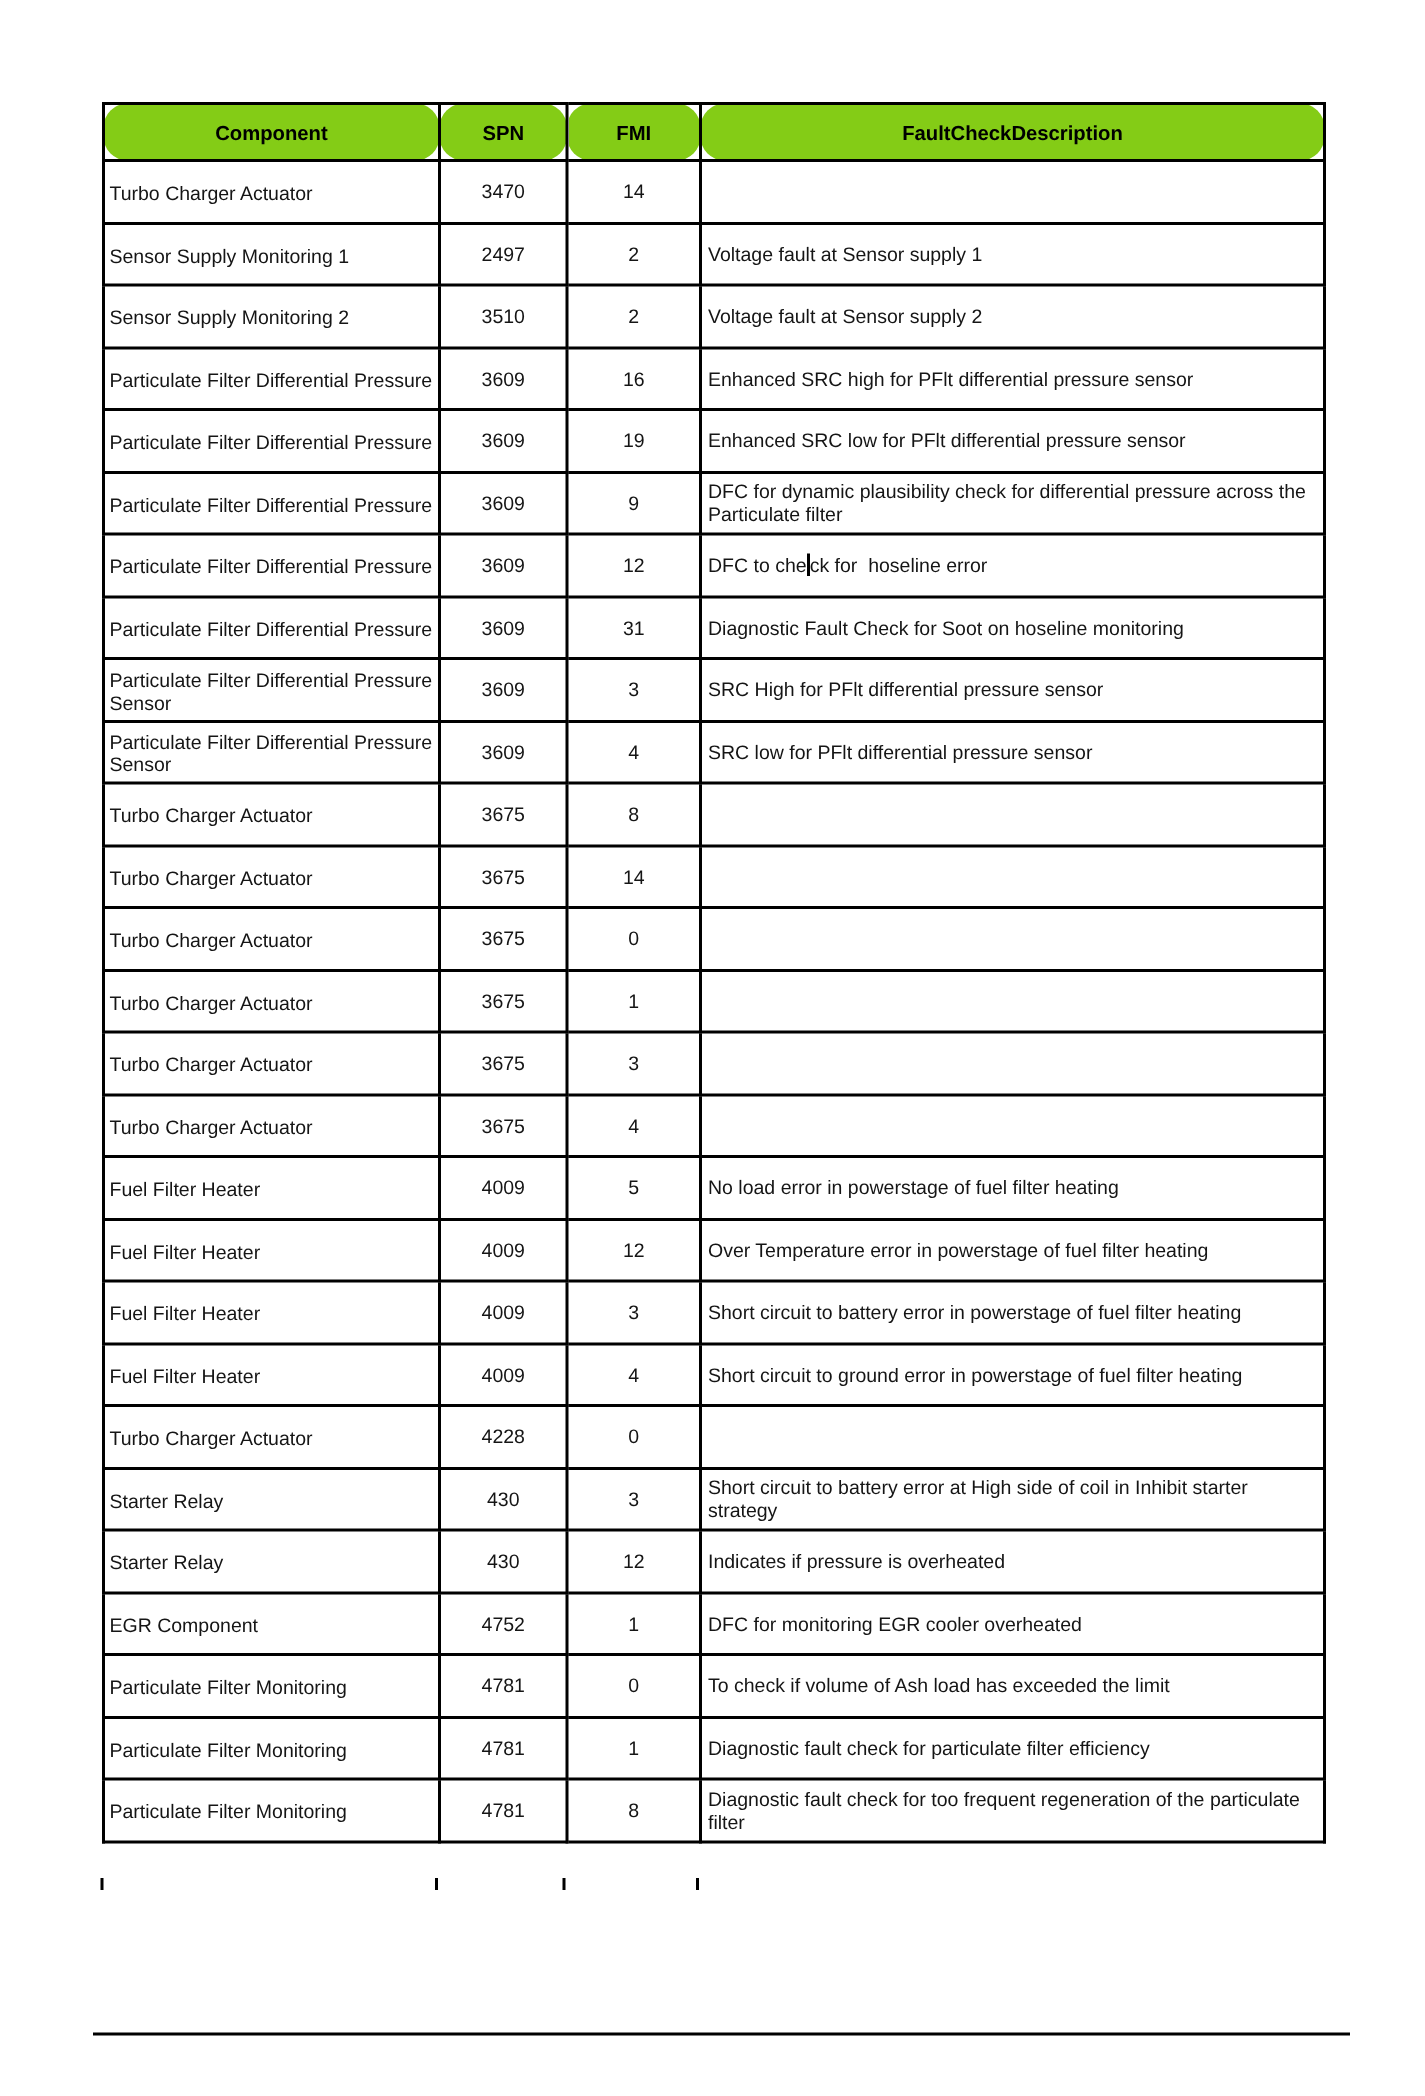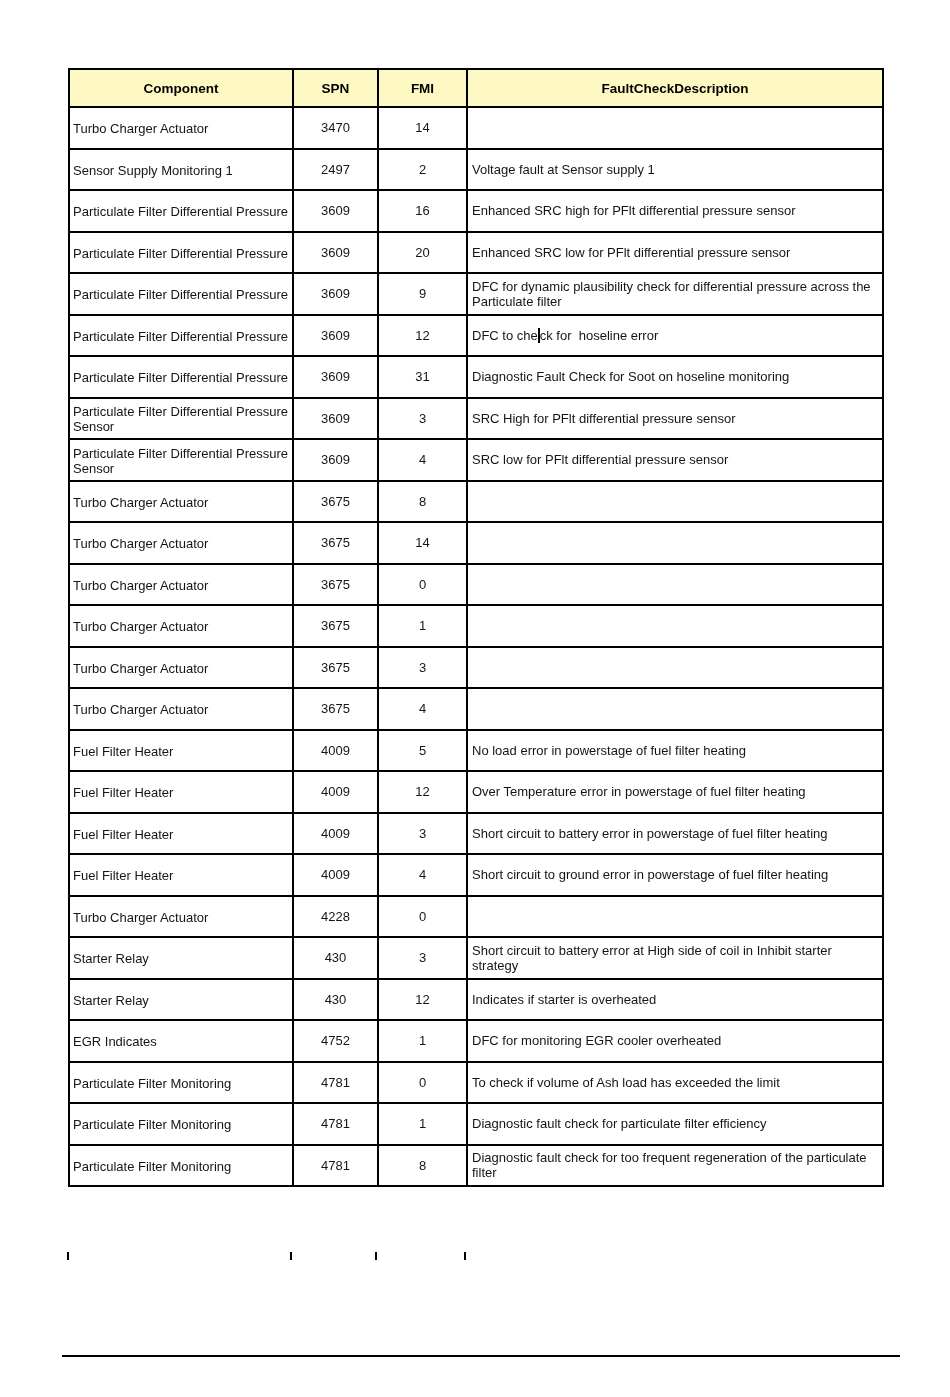--- a/index.html
+++ b/index.html
@@ -22,27 +22,28 @@
     width: 814px;
     border-collapse: collapse;
     table-layout: fixed;
   }
   table.fault-table th,
   table.fault-table td {
     border: 2px solid #000000;
     overflow: hidden;
   }
   table.fault-table thead th {
-    background: #fef9c3;
+    background: #84cc16;
     color: #000000;
     font-size: 13.5px;
     font-weight: bold;
     height: 36px;
     vertical-align: middle;
     padding: 0 2px;
+    border-radius: 16px;
   }
   table.fault-table tbody td {
     height: 35.5px;              
     color: #151515;
     font-size: 13px;
     line-height: 15px;
     vertical-align: middle;
   }
   td.c-comp {
     text-align: left;
@@ -108,29 +109,35 @@
           <td class="c-fmi">14</td>
           <td class="c-desc"></td>
         </tr>
         <tr>
           <td class="c-comp">Sensor Supply Monitoring 1</td>
           <td class="c-spn">2497</td>
           <td class="c-fmi">2</td>
           <td class="c-desc">Voltage fault at Sensor supply 1</td>
         </tr>
         <tr>
+          <td class="c-comp">Sensor Supply Monitoring 2</td>
+          <td class="c-spn">3510</td>
+          <td class="c-fmi">2</td>
+          <td class="c-desc">Voltage fault at Sensor supply 2</td>
+        </tr>
+        <tr>
           <td class="c-comp">Particulate Filter Differential Pressure</td>
           <td class="c-spn">3609</td>
           <td class="c-fmi">16</td>
           <td class="c-desc">Enhanced SRC high for PFlt differential pressure sensor</td>
         </tr>
         <tr>
           <td class="c-comp">Particulate Filter Differential Pressure</td>
           <td class="c-spn">3609</td>
-          <td class="c-fmi">20</td>
+          <td class="c-fmi">19</td>
           <td class="c-desc">Enhanced SRC low for PFlt differential pressure sensor</td>
         </tr>
         <tr>
           <td class="c-comp">Particulate Filter Differential Pressure</td>
           <td class="c-spn">3609</td>
           <td class="c-fmi">9</td>
           <td class="c-desc">DFC for dynamic plausibility check for differential pressure across the Particulate filter</td>
         </tr>
         <tr>
           <td class="c-comp">Particulate Filter Differential Pressure</td>
@@ -225,24 +232,24 @@
         <tr>
           <td class="c-comp">Starter Relay</td>
           <td class="c-spn">430</td>
           <td class="c-fmi">3</td>
           <td class="c-desc">Short circuit to battery error at High side of coil in Inhibit starter strategy</td>
         </tr>
         <tr>
           <td class="c-comp">Starter Relay</td>
           <td class="c-spn">430</td>
           <td class="c-fmi">12</td>
-          <td class="c-desc">Indicates if starter is overheated</td>
-        </tr>
-        <tr>
-          <td class="c-comp">EGR Indicates</td>
+          <td class="c-desc">Indicates if pressure is overheated</td>
+        </tr>
+        <tr>
+          <td class="c-comp">EGR Component</td>
           <td class="c-spn">4752</td>
           <td class="c-fmi">1</td>
           <td class="c-desc">DFC for monitoring EGR cooler overheated</td>
         </tr>
         <tr>
           <td class="c-comp">Particulate Filter Monitoring</td>
           <td class="c-spn">4781</td>
           <td class="c-fmi">0</td>
           <td class="c-desc">To check if volume of Ash load has exceeded the limit</td>
         </tr>

